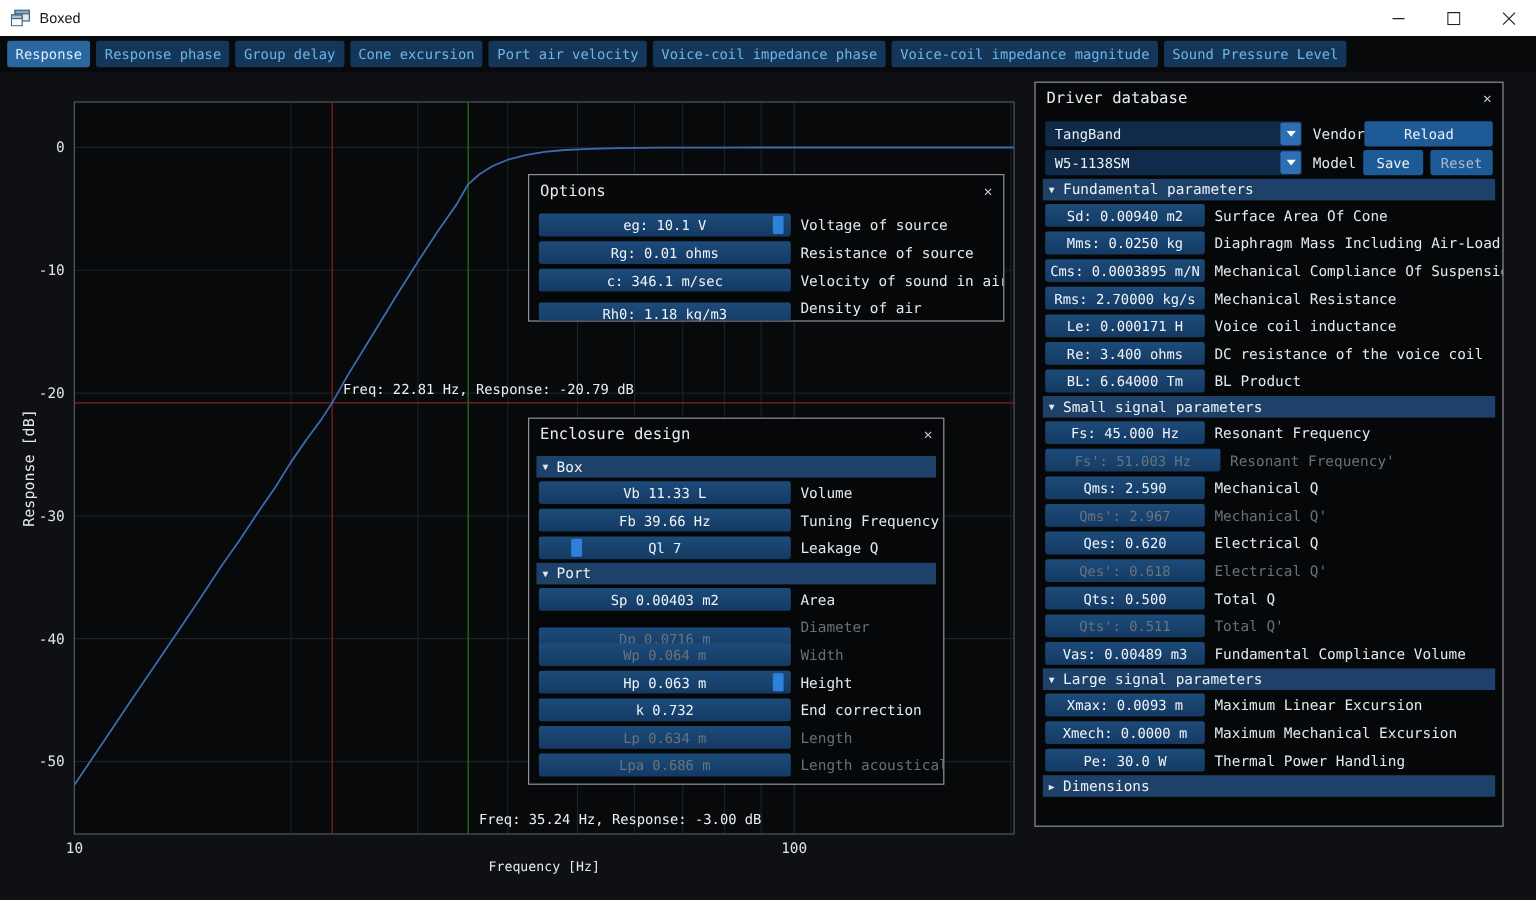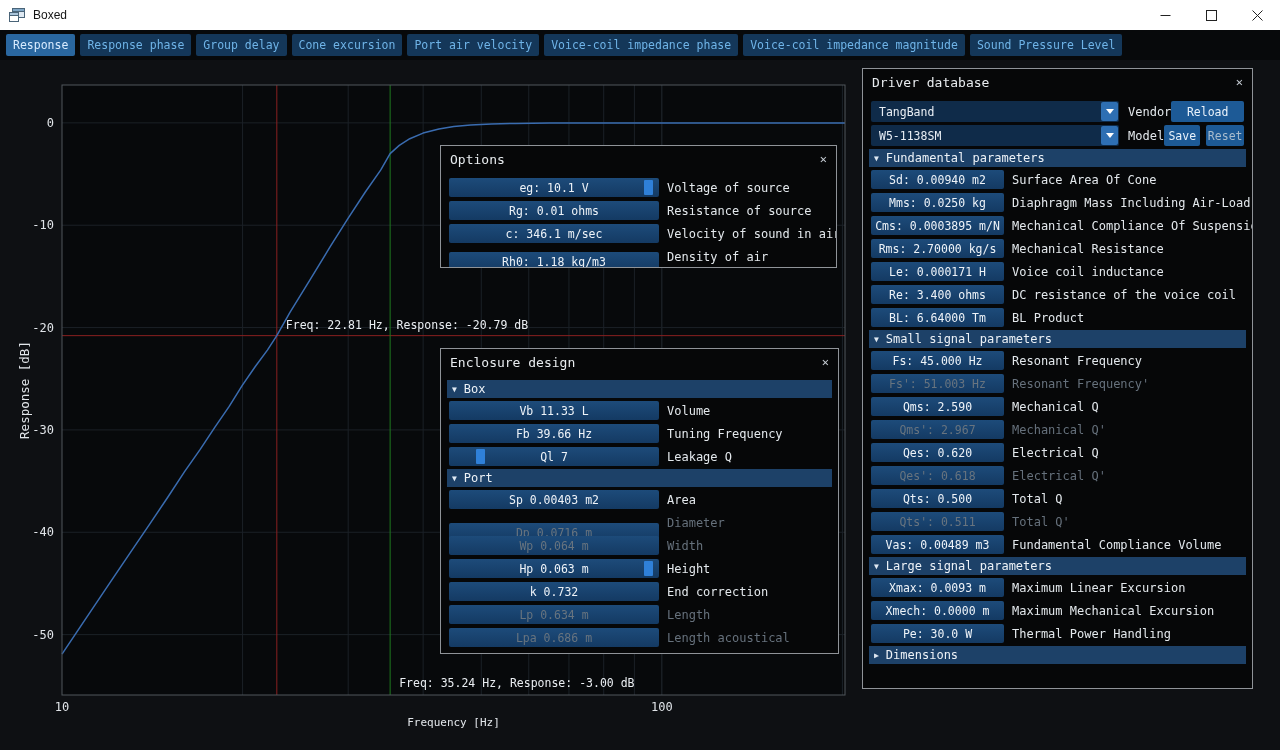--- a/index.html
+++ b/index.html
@@ -29,40 +29,40 @@
                  color:#e3e7eb; font-size:11px; }
   .yaxis-label { position:absolute; left:24px; top:330px; transform:translate(-50%,-50%) rotate(-90deg);
                  color:#e3e7eb; font-size:12.5px; white-space:nowrap; }
 
   
   .panel { position:absolute; background:#060708; border:1px solid #8f9398; z-index:30; overflow:hidden; }
   .panel-header { height:26px; display:flex; align-items:center; padding:0 9px; color:#e8ecef; font-size:13px; }
   .panel-close { margin-left:auto; color:#c6cdd4; font-size:12px; cursor:pointer; line-height:1; }
 
   #options-panel   { left:440px; top:145px; width:397px; height:123px; }
-  #enclosure-panel { left:440px; top:348px; width:399px; height:306px; }
+  #enclosure-panel { left:440px; top:348px; width:347px; height:306px; }
   #driver-panel    { left:862px; top:68px;  width:391px; height:621px; }
 
   .param-row { display:flex; align-items:center; height:23px; padding-left:8px; }
   .param-box { position:relative; height:19px; background:linear-gradient(#1d4b7a,#143a63);
                border-radius:2px; color:#eef3f8; font-size:11.5px; display:flex; align-items:center;
                justify-content:center; cursor:pointer; flex:none; }
   .param-row.disabled .param-box { color:#68747f; }
   .param-label { margin-left:8px; color:#e3e8ec; font-size:12px; white-space:nowrap; }
   .param-row.disabled .param-label { color:#66717c; }
   .handle { position:absolute; top:2px; width:9px; height:15px; background:#2f80d8;
             border-radius:1px; cursor:pointer; }
 
   .section-header { display:flex; align-items:center; height:18px; background:#1d4168; color:#edf2f7;
                     font-size:12px; margin:1px 6px; padding-left:5px; gap:7px; cursor:pointer; }
   .tri { font-size:8px; color:#dfe8f2; }
 
   
   .combo-row { display:flex; align-items:center; height:21px; margin:2px 8px 3px 8px; }
-  .combo { position:relative; width:248px; height:21px; background:#0f2b49; border-radius:2px;
+  .combo { position:relative; width:214px; height:21px; background:#0f2b49; border-radius:2px;
            color:#e8eef4; font-size:11.5px; display:flex; align-items:center; padding-left:8px;
            cursor:pointer; flex:none; }
   .combo-arrow { position:absolute; right:1px; top:1px; bottom:1px; width:17px; background:#2e6fb3;
                  border-radius:2px; display:flex; align-items:center; justify-content:center; cursor:pointer; }
   .combo-label { margin-left:9px; color:#e3e8ec; font-size:12px; }
   .db-btn { height:21px; background:#1d5a96; color:#e9f2fb; font-family:"DejaVu Sans Mono",monospace;
             font-size:11.5px; border:none; border-radius:2px; cursor:pointer; }
   .btn-reload { margin-left:auto; width:108px; }
   .btn-save   { margin-left:auto; width:50px; }
   .btn-reset  { margin-left:6px; width:52px; color:#a8bccd; }
@@ -346,21 +346,21 @@
           <span class="tri">▼</span>
           <span>Small signal parameters</span>
         </div>
         <div class="param-row">
           <div class="param-box" style="width: 133px;">
             <span>Fs: 45.000 Hz</span>
           </div>
           <div class="param-label">Resonant Frequency</div>
         </div>
         <div class="param-row disabled">
-          <div class="param-box" style="width: 133px;">
+          <div class="param-box" style="width: 146px;">
             <span>Fs': 51.003 Hz</span>
           </div>
           <div class="param-label">Resonant Frequency'</div>
         </div>
         <div class="param-row">
           <div class="param-box" style="width: 133px;">
             <span>Qms: 2.590</span>
           </div>
           <div class="param-label">Mechanical Q</div>
         </div>

